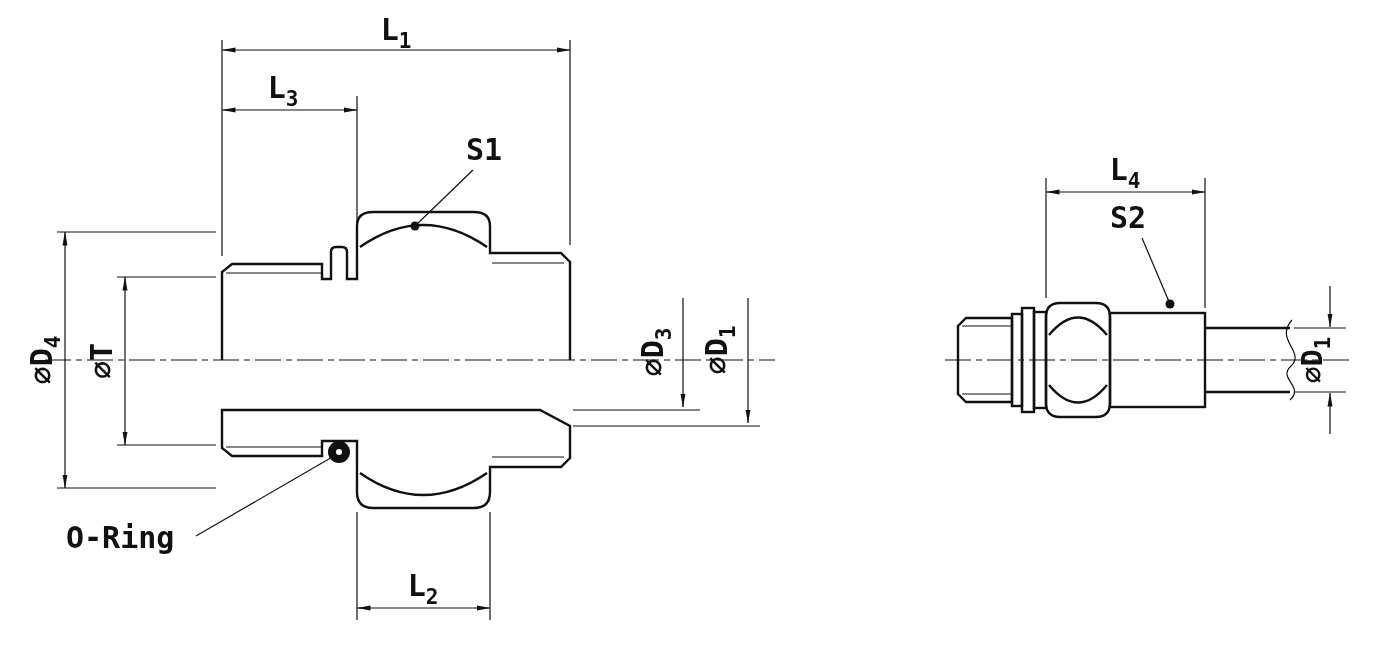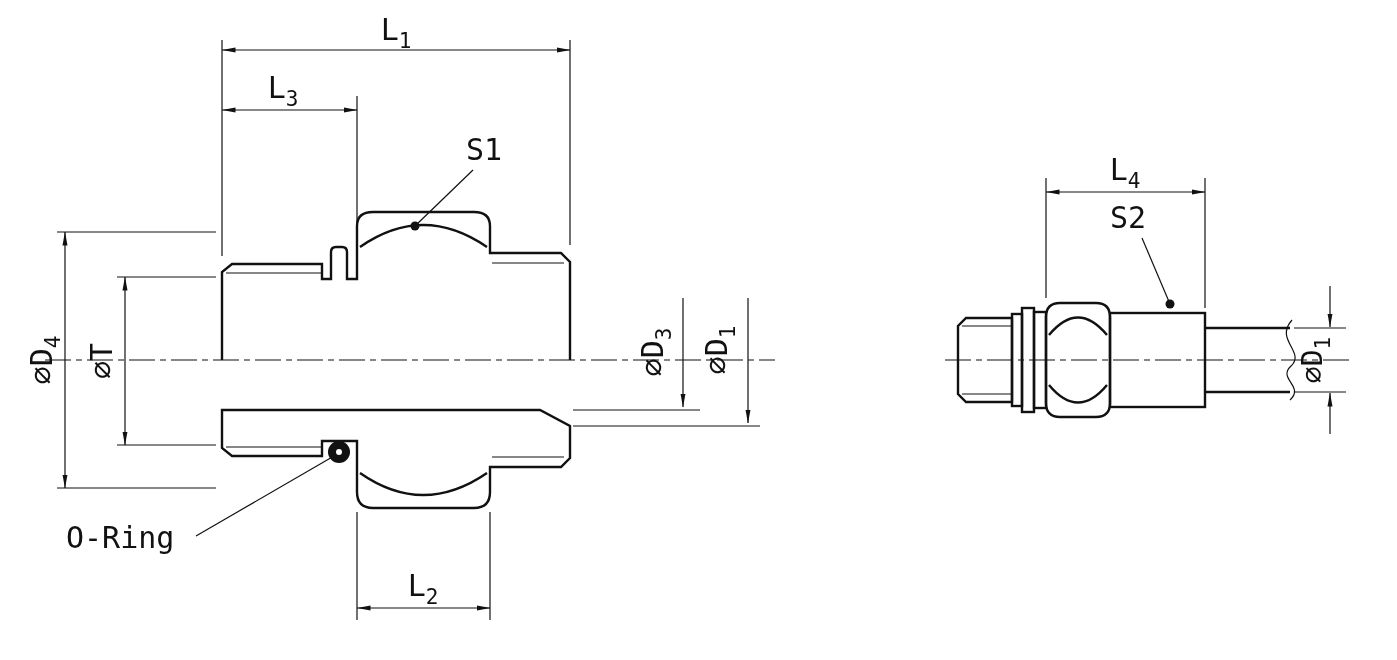--- a/index.html
+++ b/index.html
@@ -1,17 +1,17 @@
 <!DOCTYPE html>
 <html><head>
 <meta charset="utf-8">
 <style>
   html,body{margin:0;padding:0;background:#ffffff;}
   .stage{position:relative;width:1397px;height:660px;background:#ffffff;overflow:hidden;
-         font-family:"DejaVu Sans","Liberation Sans",sans-serif;}
+         font-family:"DejaVu Sans","Liberation Sans",sans-serif;font-weight:bold;}
   svg{display:block;}
   .thick{stroke:#111;stroke-width:2.4;fill:none;stroke-linejoin:miter;stroke-linecap:butt;}
   .thin{stroke:#111;stroke-width:1.2;fill:none;}
   .cl{stroke:#111;stroke-width:1.1;fill:none;stroke-dasharray:26 5 6 5;}
   .dimline{stroke:#111;stroke-width:1.2;fill:none;}
   .dim-text{font-family:"DejaVu Sans Mono","DejaVu Sans",monospace;font-size:30px;fill:#111;}
   .dim-text-sm{font-family:"DejaVu Sans Mono","DejaVu Sans",monospace;font-size:28px;fill:#111;}
   .sub{font-size:21px;}
   .dot{fill:#111;stroke:none;}
 </style>

